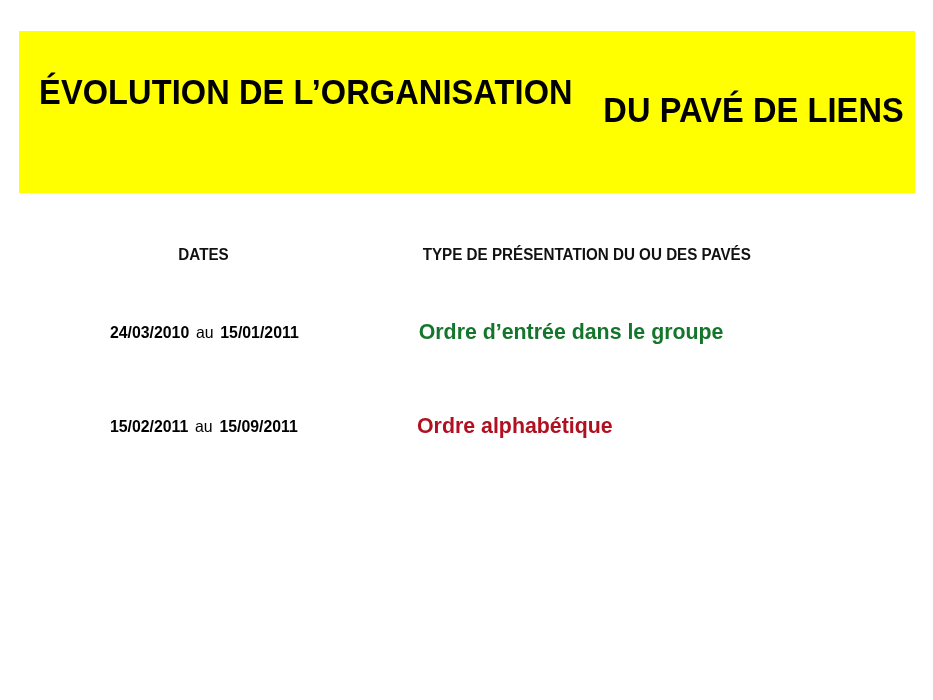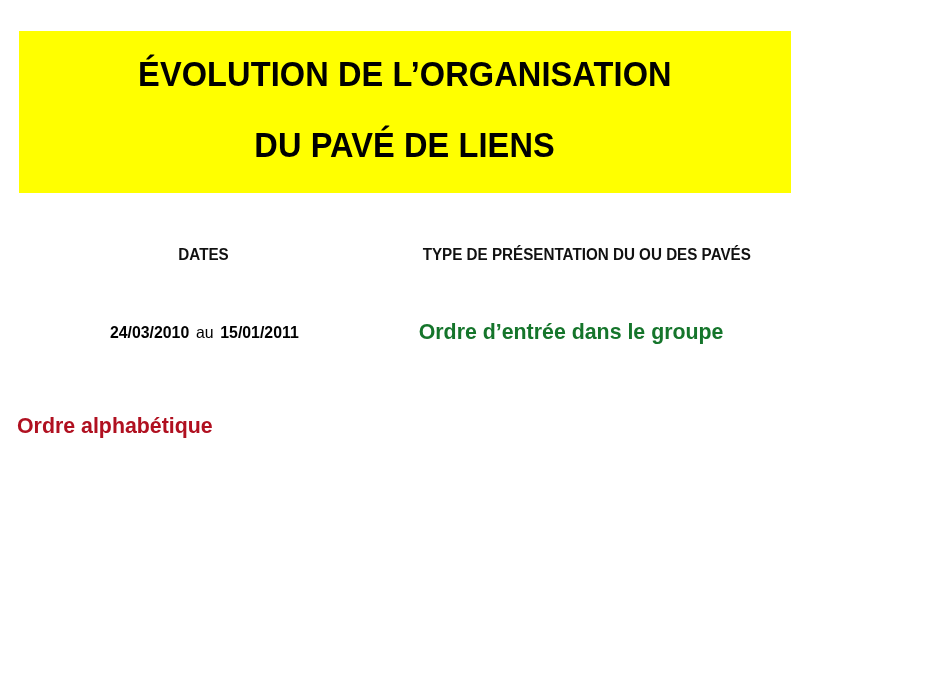--- a/index.html
+++ b/index.html
@@ -22,25 +22,25 @@
     width: 933px;
     height: 700px;
     background: #ffffff;
   }
 
   
   .title-banner {
     position: absolute;
     left: 19px;
     top: 31px;
-    width: 772px;
+    width: 896px;
     height: 162px;
     background: #FFFF00;
     display: flex;
-    flex-direction: column;
+    flex-direction: row;
     align-items: center;
     justify-content: center;
     box-sizing: border-box;
     padding: 4px 0 10px 0;
   }
   .title-line {
     font-weight: bold;
     font-size: 35px;
     line-height: 1.0;
     letter-spacing: 0.1px;
@@ -151,20 +151,25 @@
         </span>
       </div>
       <div class="col-type">
         <span class="type-cell">
           <span class="seg" style="color: rgb(21, 117, 43); font-weight: bold;">Ordre d’entrée dans le groupe</span>
         </span>
       </div>
     </div>
 
     <div class="row row-data">
+      <div class="col-dates">
+        <span class="date-cell">
+          <span>15/02/2011</span><span class="sp"></span><span class="sep">au</span><span class="sp"></span><span>15/09/2011</span>
+        </span>
+      </div>
       <div class="col-type">
         <span class="type-cell">
           <span class="seg" style="color: rgb(176, 16, 32); font-weight: bold;">Ordre alphabétique</span>
         </span>
       </div>
     </div>
 
 
     <div class="row row-data">
     </div>

